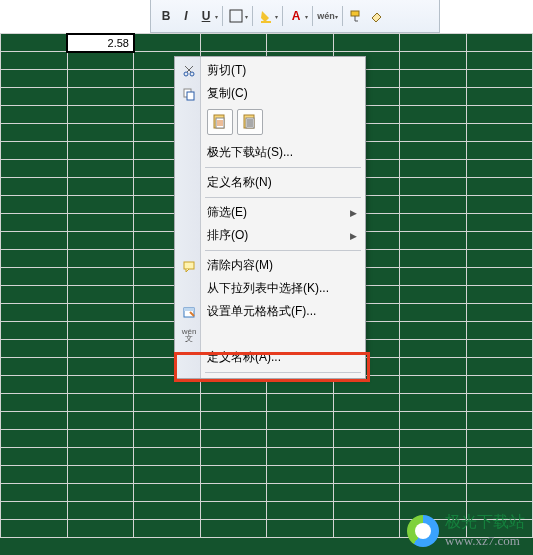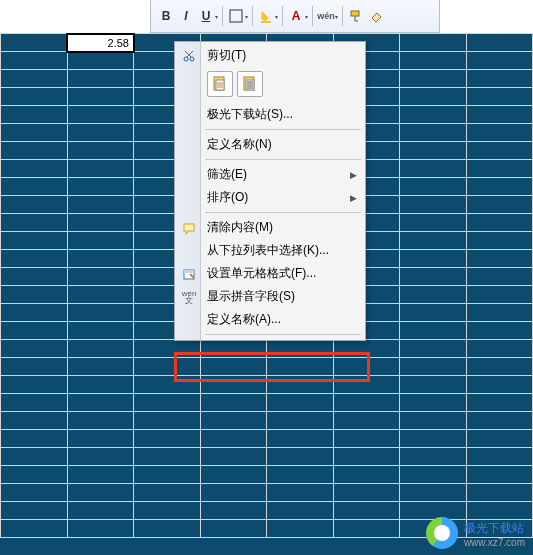--- a/index.html
+++ b/index.html
@@ -8,21 +8,21 @@
     font-size: 12px;
     background: #fff;
     width: 533px;
     height: 555px;
     overflow: hidden;
     position: relative;
   }
   .spreadsheet {
     position: absolute;
     top: 33px; left: 0; right: 0; bottom: 0;
-    background: #0c4a6e;
+    background: #14532d;
   }
   .grid {
     border-collapse: collapse;
     width: 100%;
   }
   .grid td {
     border: 1px solid #d4d4d4;
     height: 18px;
     min-width: 60px;
     padding: 0 4px;
@@ -57,21 +57,21 @@
     border-radius: 2px;
     font-size: 12px;
     font-weight: bold;
     color: #333;
     cursor: pointer;
   }
   .tb-sep { width: 1px; height: 20px; background: #b5bfc9; margin: 0 2px; }
   .dropdown-arrow { font-size: 6px; color: #555; margin-left: -2px; }
   .context-menu {
     position: absolute;
-    top: 41px;
+    top: 56px;
     left: 174px;
     width: 192px;
     background: #f4f4f4;
     border: 1px solid #a7abb0;
     box-shadow: 2px 2px 4px rgba(0,0,0,0.25);
     padding: 2px;
   }
   .cm-icon-col {
     position: absolute;
     top: 0; left: 0; bottom: 0;
@@ -148,22 +148,22 @@
     background: conic-gradient(#3aa3ff 0 60%, #7fd13b 60% 100%);
     position: relative;
   }
   .wm-logo::after {
     content: "";
     position: absolute;
     inset: 8px;
     background: #fff;
     border-radius: 50%;
   }
-  .wm-text-cn { font-size: 12px; color: #3b82f6; }
-  .wm-text-en { font-size: 10px; color: #9aa1aa; display:block; }
+  .wm-text-cn { font-size: 16px; color: #15803d; }
+  .wm-text-en { font-size: 13px; color: #9aa1aa; display:block;font-family:Liberation Serif, serif; }
 </style>
 </head>
 <body>
 
 <div class="toolbar-fragment">
   <span class="tb-icon">B</span>
   <span class="tb-icon" style="font-style:italic">I</span>
   <span class="tb-icon" style="text-decoration:underline">U</span>
   <span class="dropdown-arrow">▾</span>
   <span class="tb-sep"></span>
@@ -496,20 +496,29 @@
   <div class="cm-item">
     <span class="cm-icon">
         <svg width="14" height="14">
           <circle cx="4" cy="10" r="2" fill="none" stroke="#2b5ca8"></circle>
           <circle cx="10" cy="10" r="2" fill="none" stroke="#2b5ca8"></circle>
           <path d="M5 8 L11 2 M9 8 L3 2" stroke="#666"></path>
         </svg>
       </span>
     <span>剪切(T)</span>
   </div>
+  <div class="cm-item">
+    <span class="cm-icon">
+        <svg width="14" height="14">
+          <rect x="2" y="2" width="7" height="8" fill="#fff" stroke="#888"></rect>
+          <rect x="5" y="5" width="7" height="8" fill="#fff" stroke="#2b5ca8"></rect>
+        </svg>
+      </span>
+    <span>复制(C)</span>
+  </div>
   <div class="paste-options">
     <div class="paste-box">
         <svg width="18" height="18">
           <rect x="3" y="2" width="10" height="13" fill="#f8d67b" stroke="#a9822e"></rect>
           <rect x="5" y="5" width="8" height="10" fill="#fff" stroke="#888"></rect>
           <path d="M6 8 h6 M6 10 h6 M6 12 h6" stroke="#d97b30"></path>
         </svg>
       </div>
     <div class="paste-box">
         <svg width="18" height="18">
@@ -559,21 +568,20 @@
         <svg width="14" height="14">
           <rect x="2" y="3" width="10" height="9" fill="#fff" stroke="#3a7bbf"></rect>
           <rect x="2" y="3" width="10" height="3" fill="#bcd6ef"></rect>
           <path d="M8 7 L12 11" stroke="#d97b30" stroke-width="2"></path>
         </svg>
       </span>
     <span>设置单元格格式(F)...</span>
   </div>
   <div class="cm-item">
     <span class="cm-icon" style="font-size:8px;line-height:7px;color:#555;text-align:center">wén<br>文</span>
-    <span>显示拼音字段(S)</span>
   </div>
   <div class="cm-item">
     <span>定义名称(A)...</span>
   </div>
 
   <div class="cm-sep"></div>
 
 </div>
 
 <div class="highlight-rect"></div>

